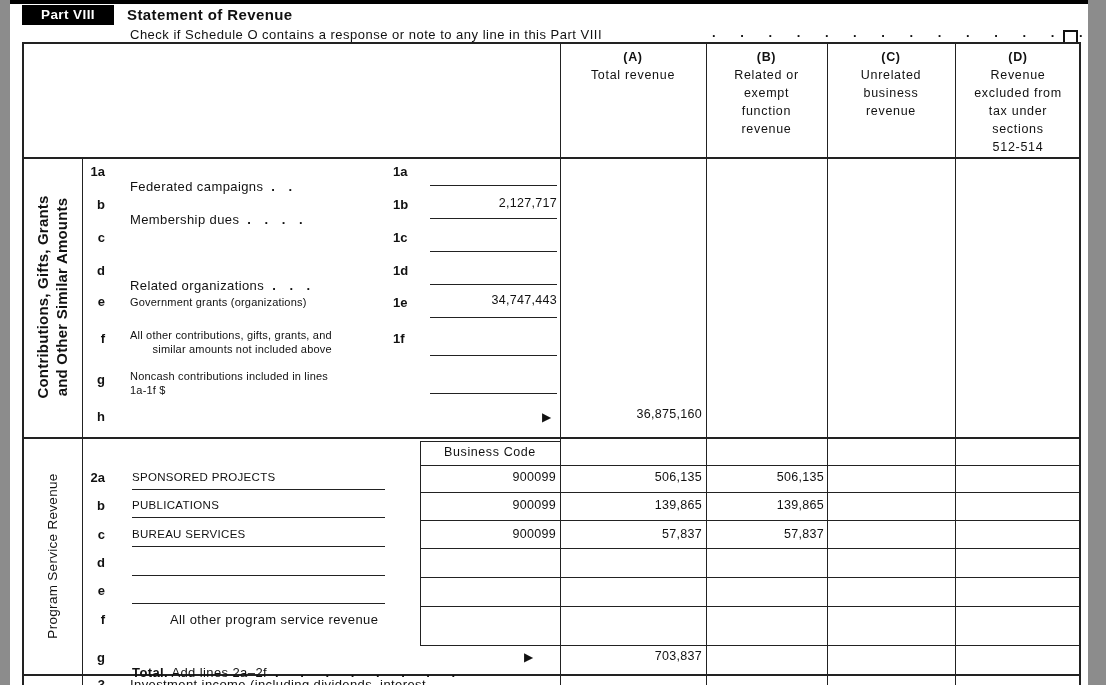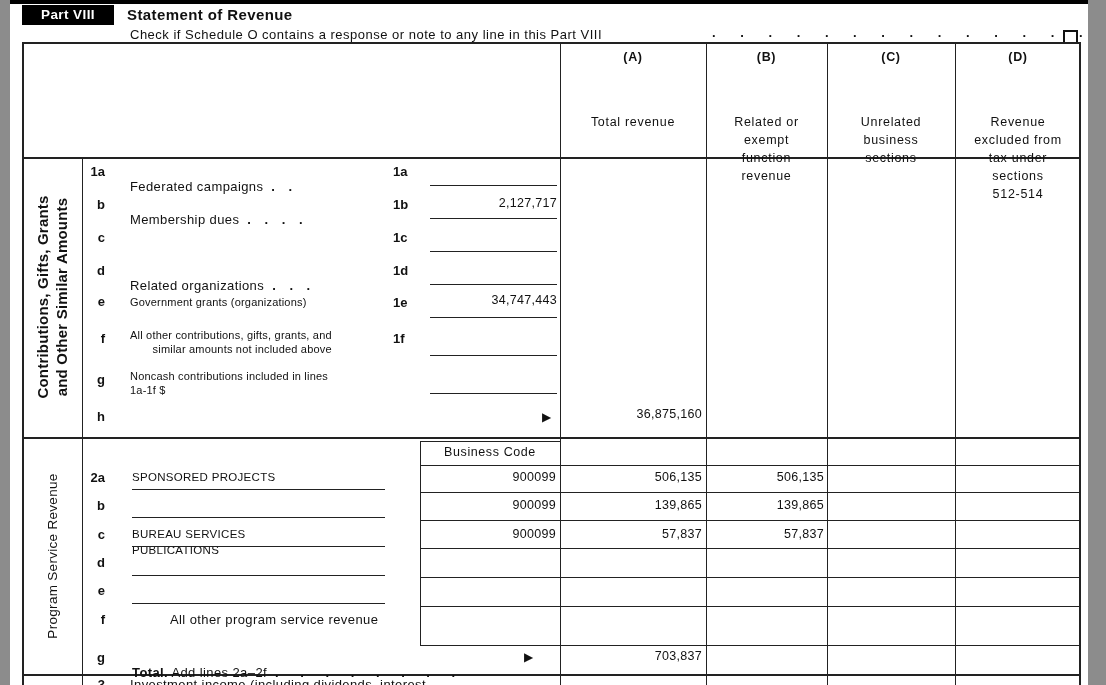--- a/index.html
+++ b/index.html
@@ -18,21 +18,21 @@
   .checkbox { position:absolute; left:1063px; top:30px; width:15px; height:12px;
               border:2px solid #111; border-bottom:none; background:#fff; }
 
   .hline { position:absolute; background:#222; height:1px; }
   .hline.thick { height:2px; }
   .vline { position:absolute; background:#222; width:1px; }
   .vline.thick { width:2px; }
 
   .colhead { position:absolute; top:48px; text-align:center; font-size:12.5px; letter-spacing:.7px; line-height:18px; }
   .colhead .letter { font-weight:bold; }
-  .preline { white-space:pre-line;margin-top:47px; }
+  .preline { white-space:pre-line; }
 
   .rot-wrap { position:absolute; }
   .rot { position:absolute; left:50%; top:50%; transform:translate(-50%,-50%) rotate(-90deg); text-align:center; white-space:pre-line; }
   .rot.s1 { width:280px; font-weight:bold; font-size:15px; line-height:19px; letter-spacing:.2px; }
   .rot.s2 { width:237px; font-size:13.5px; letter-spacing:.3px; }
 
   .rowletter { position:absolute; left:85px; width:20px; text-align:right; font-weight:bold; font-size:13px; }
   .rowlabel  { position:absolute; left:130px; font-size:13px; letter-spacing:.4px; white-space:pre-line; }
   .rowlabel.small { font-size:11px; line-height:14px; letter-spacing:.2px; }
   .boxnum { position:absolute; left:393px; width:26px; font-weight:bold; font-size:13px; }
@@ -82,21 +82,21 @@
     <div class="letter">(B)</div>
     <div class="preline">Related or
 exempt
 function
 revenue</div>
   </div>
   <div class="colhead" style="left:827px; width:128px;">
     <div class="letter">(C)</div>
     <div class="preline">Unrelated
 business
-sections</div>
+revenue</div>
   </div>
   <div class="colhead" style="left:955px; width:126px;">
     <div class="letter">(D)</div>
     <div class="preline">Revenue
 excluded from
 tax under
 sections
 512-514</div>
   </div>
 
@@ -168,21 +168,21 @@
   <div class="hline" style="left:420px; top:645px; width:660px;"></div>
 
   <div class="rowletter" style="top:470px;">2a</div>
   <div class="caps-label" style="top:471px;">SPONSORED PROJECTS</div>
   <div class="uline" style="left:132px; top:489px; width:253px;"></div>
   <div class="amount" style="left:426px; top:470px; width:130px;">900099</div>
   <div class="amount" style="left:562px; top:470px; width:140px;">506,135</div>
   <div class="amount" style="left:708px; top:470px; width:116px;">506,135</div>
 
   <div class="rowletter" style="top:498px;">b</div>
-  <div class="caps-label" style="top:499px;margin-top:45px;">PUBLICATIONS</div>
+  <div class="caps-label" style="top:499px;">PUBLICATIONS</div>
   <div class="uline" style="left:132px; top:517px; width:253px;"></div>
   <div class="amount" style="left:426px; top:498px; width:130px;">900099</div>
   <div class="amount" style="left:562px; top:498px; width:140px;">139,865</div>
   <div class="amount" style="left:708px; top:498px; width:116px;">139,865</div>
 
   <div class="rowletter" style="top:527px;">c</div>
   <div class="caps-label" style="top:528px;">BUREAU SERVICES</div>
   <div class="uline" style="left:132px; top:546px; width:253px;"></div>
   <div class="amount" style="left:426px; top:527px; width:130px;">900099</div>
   <div class="amount" style="left:562px; top:527px; width:140px;">57,837</div>

